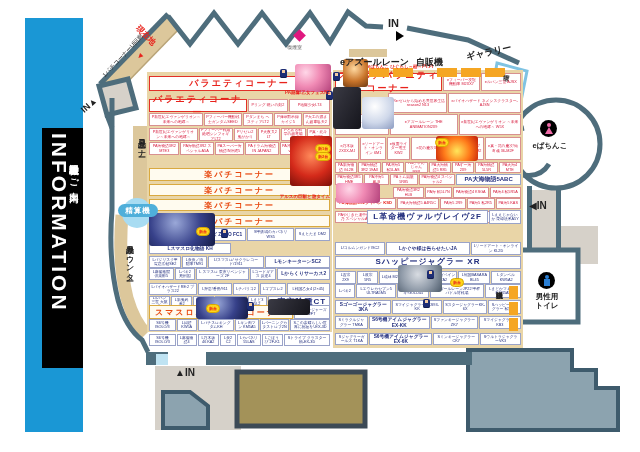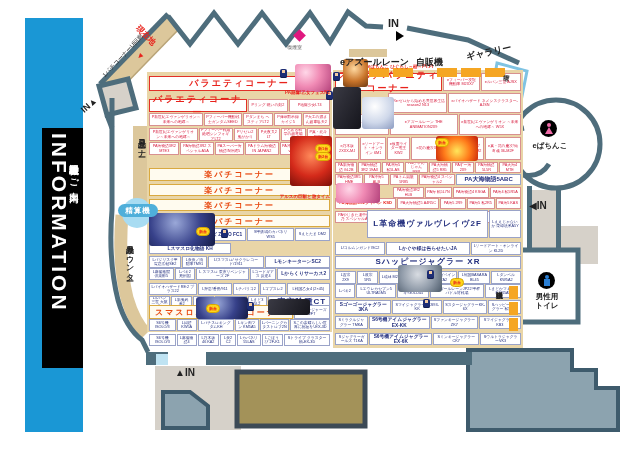--- a/index.html
+++ b/index.html
@@ -275,21 +275,21 @@
         <span class="mcell c-p" style="flex: 1 1 0%;">PA海5 私2R5</span>
         <span class="mcell c-p" style="flex: 0.9 1 0%;">PA海5 KAS</span>
       </div>
       <div class="mrow k-cells" style="top: 141px; height: 12px;">
         <span class="mcell c-p" style="flex: 1.6 1 0%;">PAやじきた道中記乃 スペシャルA</span>
         <span class="mcell c-p" style="flex: 1.8 1 0%;">PA大海物語5 スペシャルBSA</span>
         <span class="mcell c-p" style="flex: 1.2 1 0%;">PA海スーパー 2R5</span>
         <span class="mcell c-p" style="flex: 1.6 1 0%;">PAギンギラパラダイス2 2R5X</span>
         <span class="mcell c-p" style="flex: 1.4 1 0%;">PAスーパー海 私5LZN</span>
       </div>
-      <div class="mrow k-cells" style="top: 140px; height: 28px; padding-left: 32px;">
+      <div class="mrow k-cells" style="top: 140px; height: 14px; padding-left: 32px;">
         <span class="mcell c-sbig" style="flex: 4.2 1 0%;">L革命機ヴァルヴレイヴ2F</span>
         <span class="mcell c-s" style="flex: 1 1 0%;">Lええじゃないか 東環境系A5Y</span>
       </div>
       <div class="mrow k-cells" style="top: 172px; height: 13px;">
         <span class="mcell c-s" style="flex: 1.5 1 0%;">L/ヨルムンガンド/SC2</span>
         <span class="mcell c-sb" style="flex: 2.6 1 0%;">Lかぐや様は告らせたいJA</span>
         <span class="mcell c-s" style="flex: 1.5 1 0%;">Lソードアート・オンライン KL2D</span>
       </div>
       <div class="mrow k-cells" style="top: 186px; height: 13px;">
         <span class="mcell c-sbig" style="flex: 1 1 0%;">Sハッピージャグラー XR</span>

